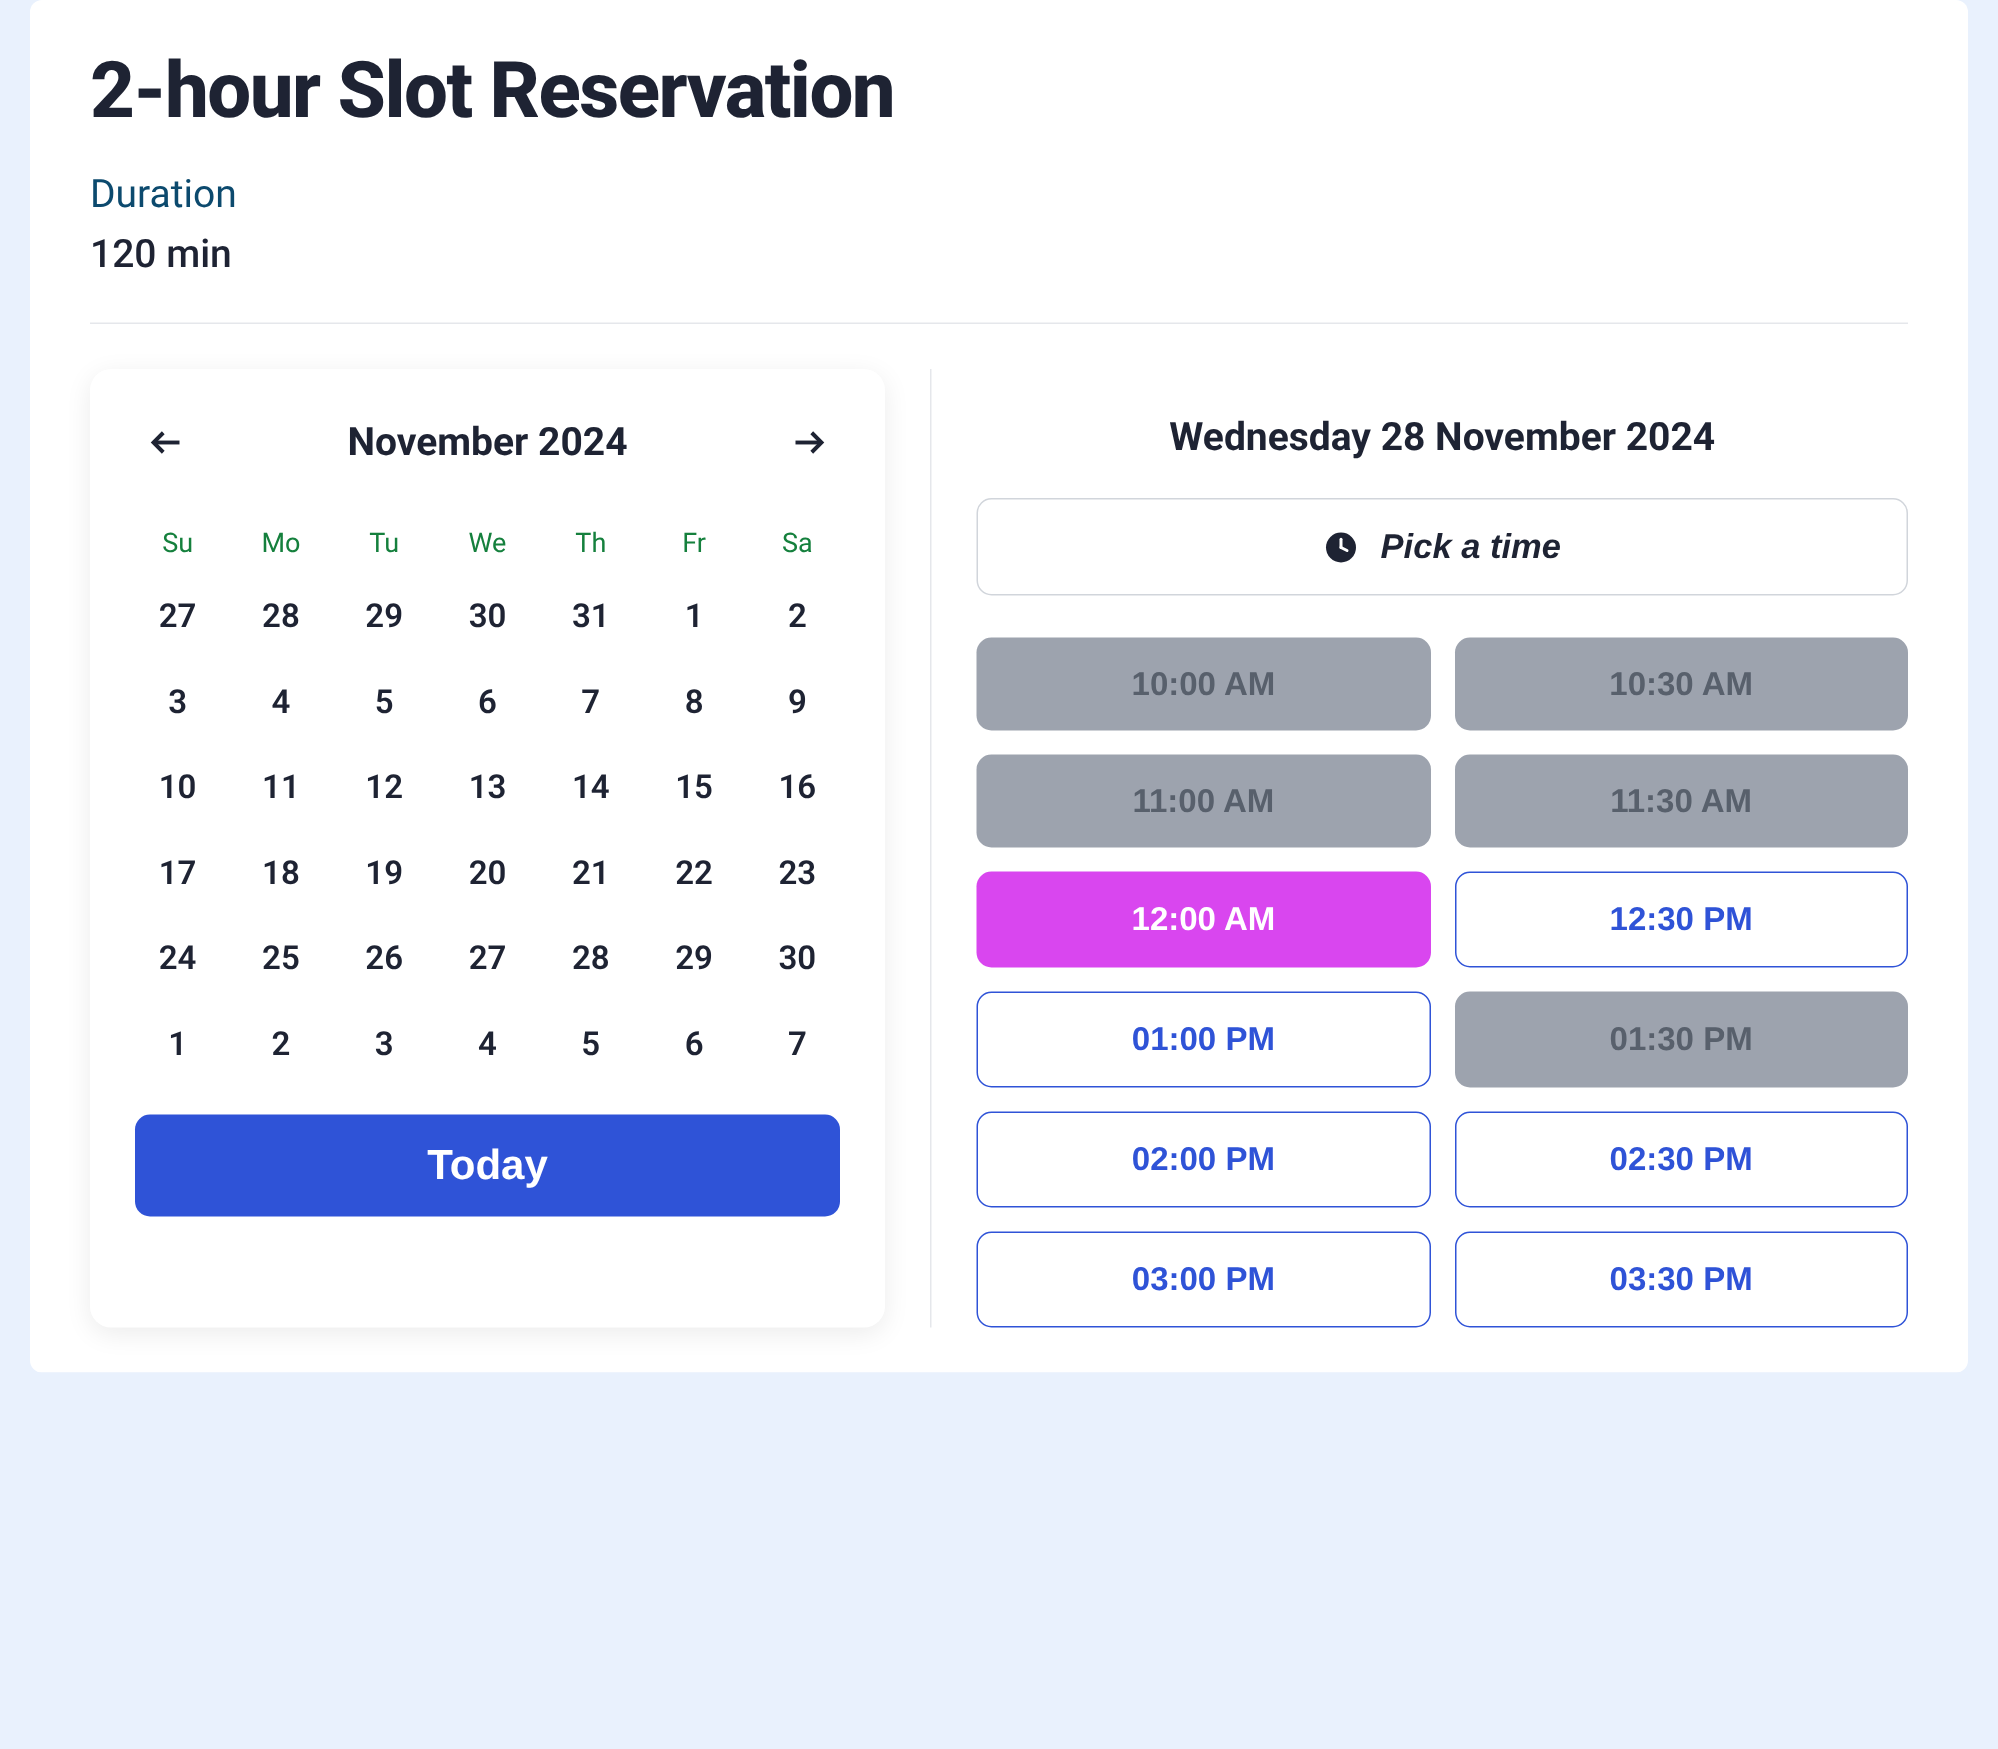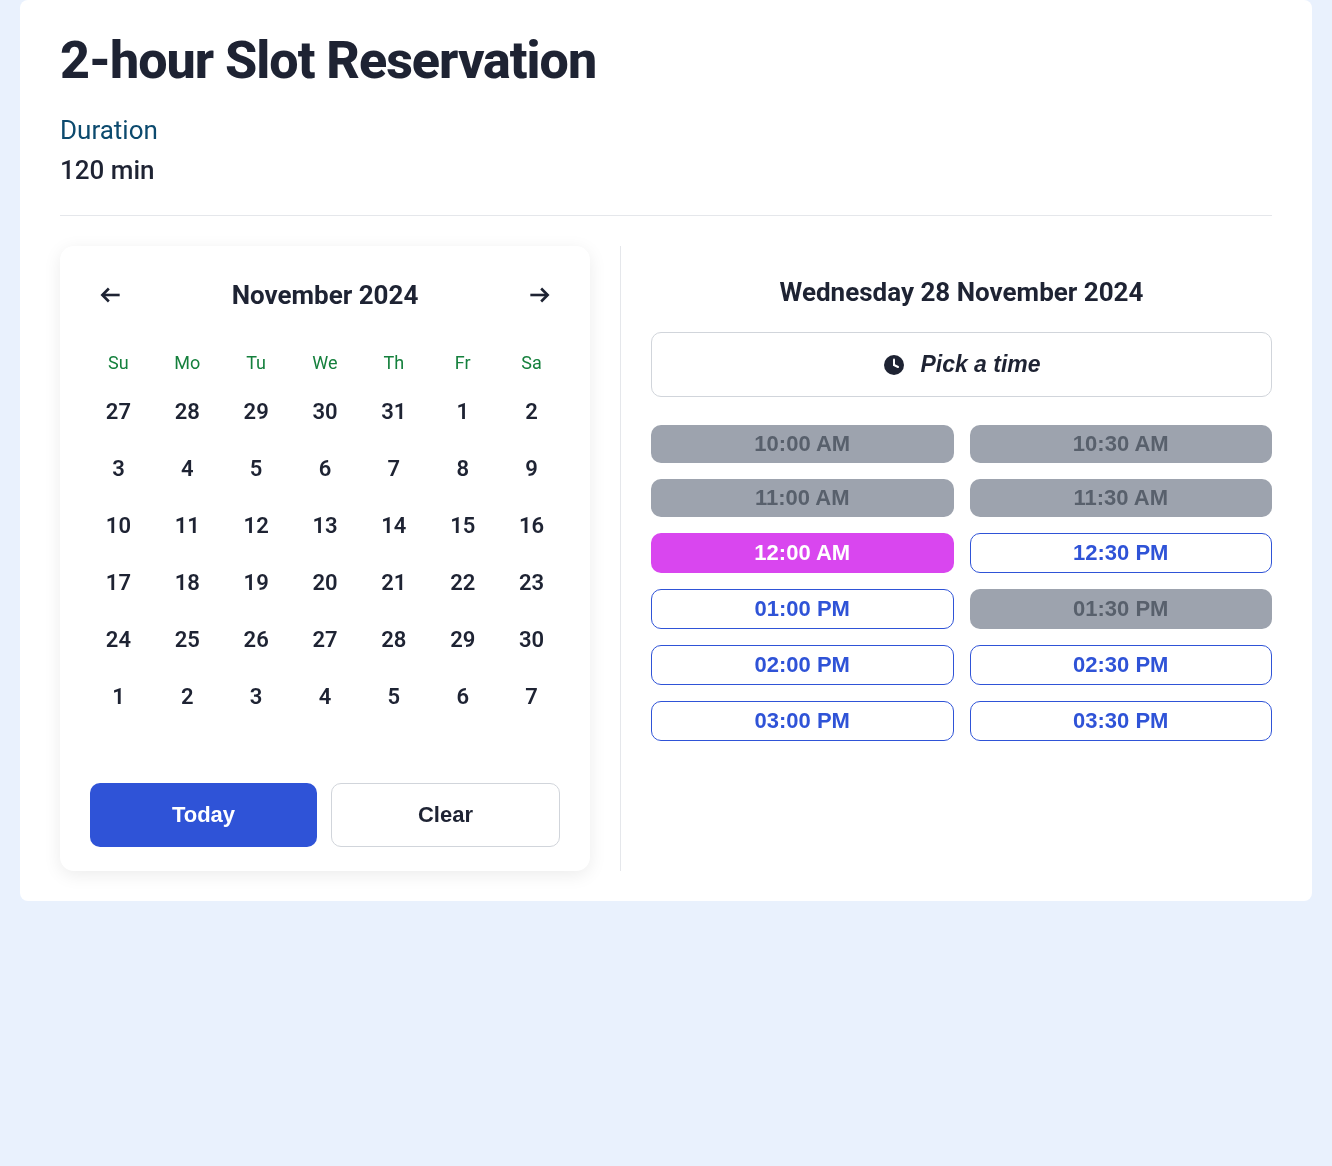--- a/index.html
+++ b/index.html
@@ -102,26 +102,25 @@
       cursor: pointer;
     }
     .cal-footer {
       display: flex;
       gap: 14px;
       margin-top: 18px;
       padding: 0 6px;
     }
     .btn {
       flex: 1;
-      font-size: 22px;
+      font-size: 28px;
       font-weight: 700;
       padding: 18px 0;
       border-radius: 10px;
       cursor: pointer;
-      margin-top: 40px;
     }
     .btn-primary {
       background: #2f53d7;
       color: #fff;
       border: none;
     }
     .btn-secondary {
       background: #fff;
       color: #1e2333;
       border: 1.5px solid #d1d5db;
@@ -165,21 +164,21 @@
       height: 24px;
     }
     .slots-grid {
       display: grid;
       grid-template-columns: 1fr 1fr;
       gap: 16px;
     }
     .slot-btn {
       font-size: 22px;
       font-weight: 700;
-      padding: 6px 0;
+      padding: 18px 0;
       border-radius: 10px;
       text-align: center;
       cursor: pointer;
     }
     .slot-disabled {
       background: #9da3ae;
       color: #58606c;
       border: none;
       cursor: not-allowed;
     }
@@ -267,21 +266,20 @@
           <div class="cal-cell">1</div>
           <div class="cal-cell">2</div>
           <div class="cal-cell">3</div>
           <div class="cal-cell">4</div>
           <div class="cal-cell">5</div>
           <div class="cal-cell">6</div>
           <div class="cal-cell">7</div>
         </div>
       <div class="cal-footer">
         <button class="btn btn-primary">Today</button>
-        <button class="btn btn-secondary">Clear</button>
       </div>
     </div>
 
     <div class="vdivider"></div>
 
     <div class="time-panel">
       <div class="selected-date-title">Wednesday 28 November 2024</div>
       <button class="pick-time-btn">
         <svg class="clock-icon" viewBox="0 0 24 24">
           <circle cx="12" cy="12" r="10" fill="#1e2333"></circle>

